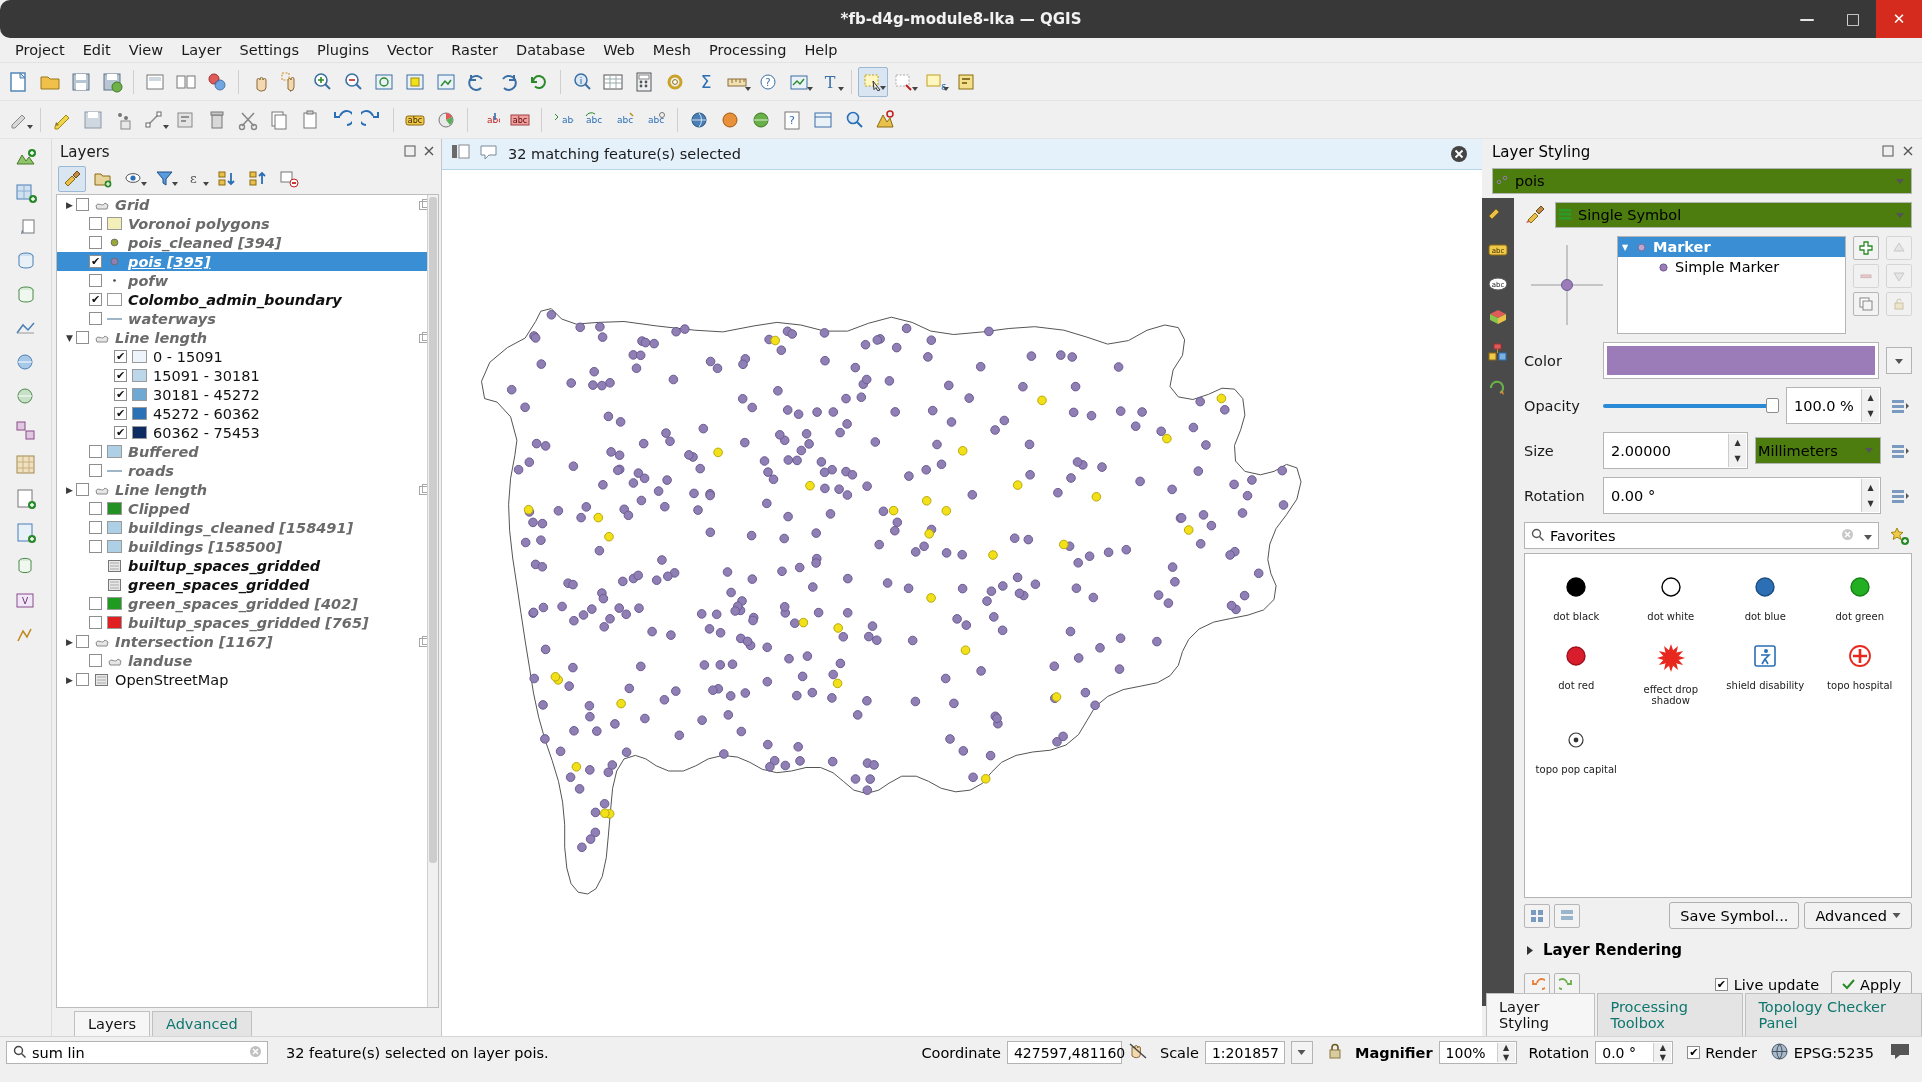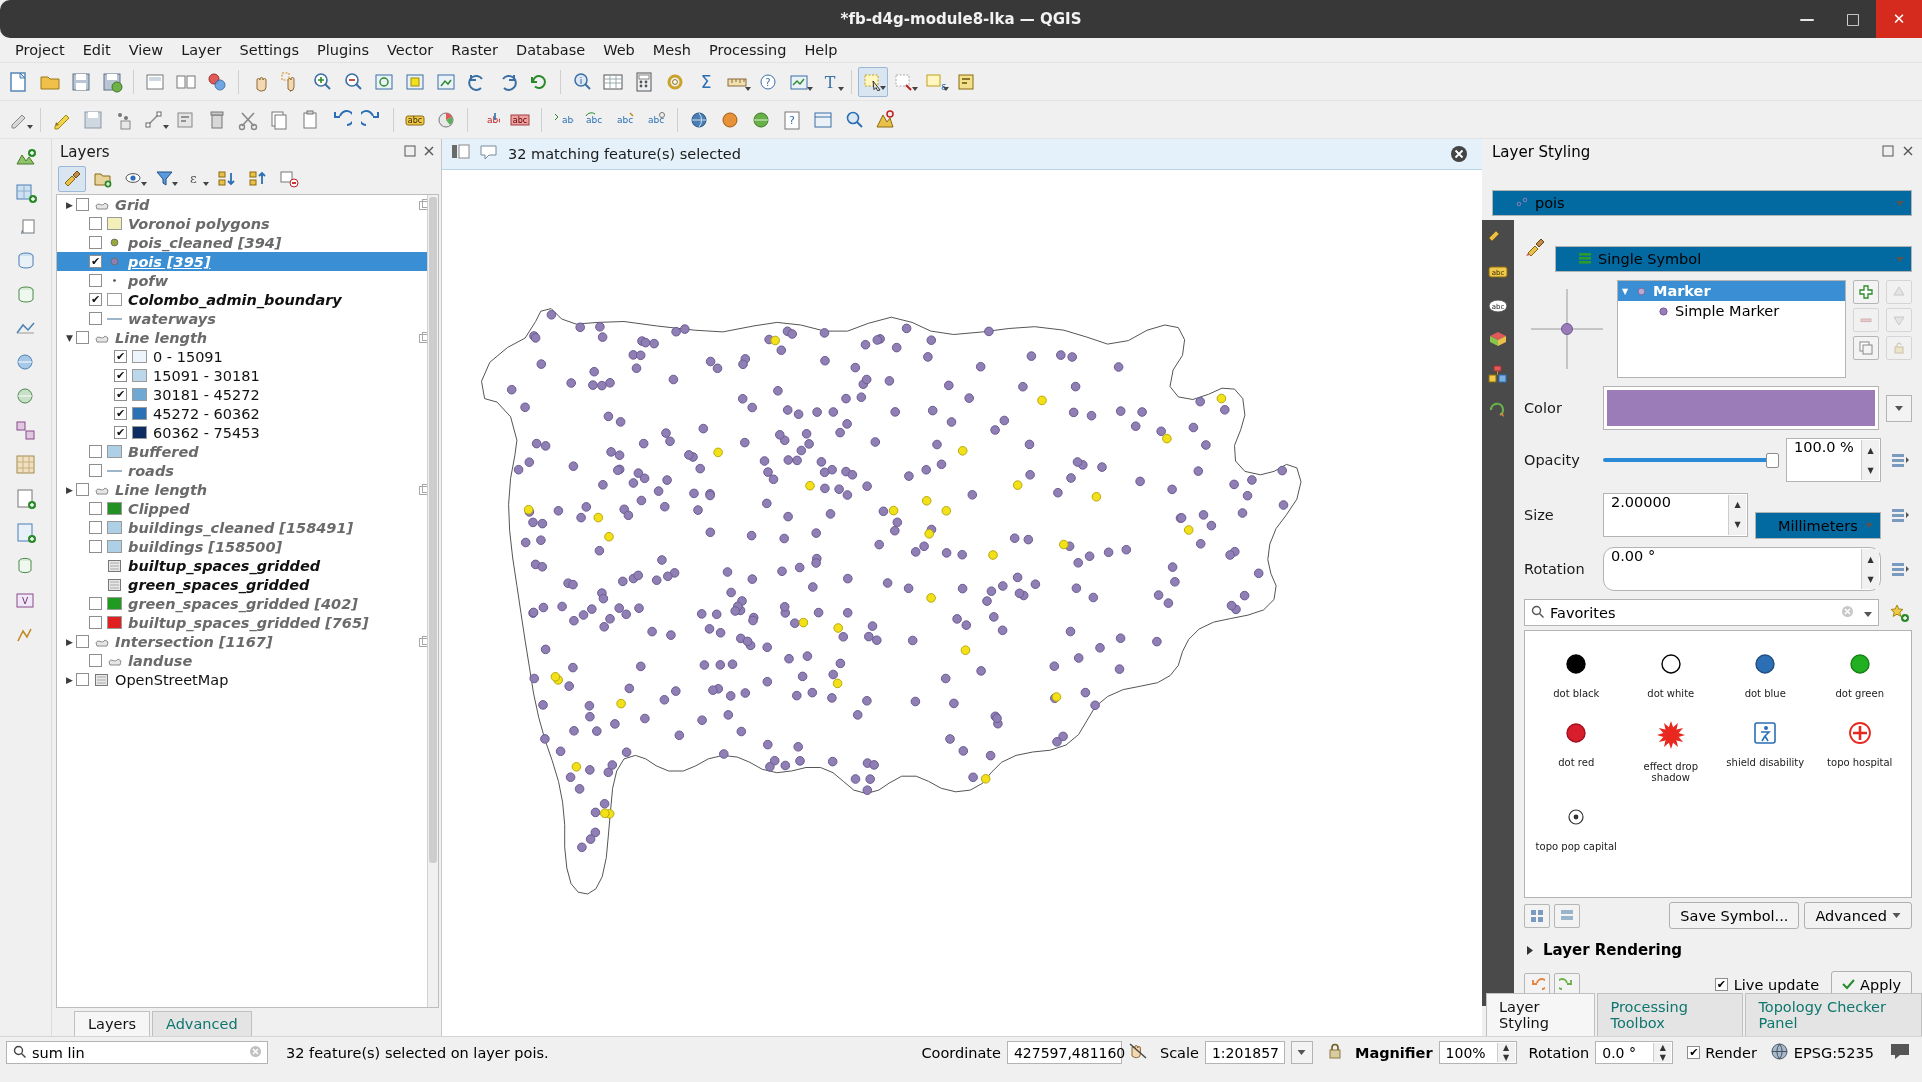--- a/index.html
+++ b/index.html
@@ -91,39 +91,39 @@
             display:flex; align-items:center; gap:10px; padding:0 10px; position:relative;}
   .msgbar .txt { font-size:14.5px; color:#1a1a1a;}
   .msgbar .closex { position:absolute; right:14px; width:18px; height:18px;}
   .canvas { flex:1; background:#fff; position:relative; overflow:hidden;}
   .canvas svg { position:absolute; left:0; top:0;}
 
   
   .style-panel { width:440px; background:#f0f0f0; display:flex; flex-direction:column;}
   .style-head { height:25px; display:flex; align-items:center; padding:0 10px; position:relative;}
   .style-head .pbtns { position:absolute; right:8px; display:flex; gap:8px;}
-  .combo { height:26px; background:#0369a1; border:1px solid #b4b4b4; display:flex;
-           align-items:center; padding:0 22px; font-size:14.5px; position:relative;margin-top:22px;}
+  .combo { height:26px; background:#4d7c0f; border:1px solid #b4b4b4; display:flex;
+           align-items:center; padding:0 2px; font-size:14.5px; position:relative;}
   .combo .arr { position:absolute; right:7px; width:0;height:0;
                 border-left:4px solid transparent;border-right:4px solid transparent;
                 border-top:5px solid #555;}
   .style-body { flex:1; display:flex; flex-direction:column; padding:0 0 0 0;}
   .styrow { display:flex; align-items:center; gap:7px; padding:4px 10px;}
   .sidetabs { width:32px; background:#4a4a4a; display:flex; flex-direction:column;
               align-items:center; padding-top:6px; gap:10px;}
   .sidetab { width:24px; height:24px; display:flex; align-items:center; justify-content:center;}
   .symtree { background:#fff; border:1px solid #b4b4b4; height:98px; }
   .symrow { height:20px; display:flex; align-items:center; padding-left:4px; font-size:14.5px;}
   .symrow.sel { background:#3a8fd4; color:#fff; font-weight:bold;}
   .sbtn { width:26px;height:24px;border:1px solid #b6b6b6;background:#f3f3f3;
           display:flex;align-items:center;justify-content:center;border-radius:2px;}
   .sbtn.dis { opacity:.45;}
   .prop-label { width:72px; font-size:14.5px; color:#1a1a1a;}
-  .field { height:44px; background:#fff; border:1px solid #b4b4b4; display:flex;
-           align-items:flex-start; padding:0 7px; font-size:14.5px; position:relative;}
+  .field { height:37px; background:#fff; border:1px solid #b4b4b4; display:flex;
+           align-items:center; padding:0 7px; font-size:14.5px; position:relative;}
   .spin { position:absolute; right:1px; top:1px; bottom:1px; width:18px; background:#f1f1f1;
           border-left:1px solid #cdcdcd; display:flex; flex-direction:column;}
   .spin div { flex:1; display:flex; align-items:center; justify-content:center; font-size:8px; color:#333;}
   .dd-btn { width:26px; height:27px; border:1px solid #b4b4b4; background:#f3f3f3;
             display:flex; align-items:center; justify-content:center;}
   .slider { flex:1; height:27px; display:flex; align-items:center; position:relative;}
   .slider .track { height:4px; background:#2b8ad6; width:100%; border-radius:2px;}
   .slider .knob { position:absolute; right:0; width:13px; height:15px; background:#fff;
                   border:1px solid #8d8d8d; border-radius:2px;}
   .favbox { flex:1; background:#fff; border:1px solid #b4b4b4; margin:0 10px; overflow:hidden;}
@@ -1566,21 +1566,21 @@
                 <rect x="2" y="3" width="12" height="3" fill="#7a9ac0"></rect>
                 <rect x="2" y="8" width="12" height="3" fill="#7a9ac0"></rect>
                 <rect x="2" y="13" width="12" height="3" fill="#7a9ac0"></rect>
                 <path d="M16 6l3 3-3 3" fill="#555"></path>
               </svg>
           </div>
         </div>
 
         <div class="styrow">
           <span class="prop-label">Rotation</span>
-          <div class="field" style="flex:1;border-radius:11px;">
+          <div class="field" style="flex:1;">
             <span>0.00 °</span>
             <span class="spin">
                 <div>▲</div>
                 <div>▼</div>
               </span>
           </div>
           <div class="sbtn" style="width:24px;height:24px;border:none;background:none;">
             <svg width="20" height="18">
                 <rect x="2" y="3" width="12" height="3" fill="#7a9ac0"></rect>
                 <rect x="2" y="8" width="12" height="3" fill="#7a9ac0"></rect>

